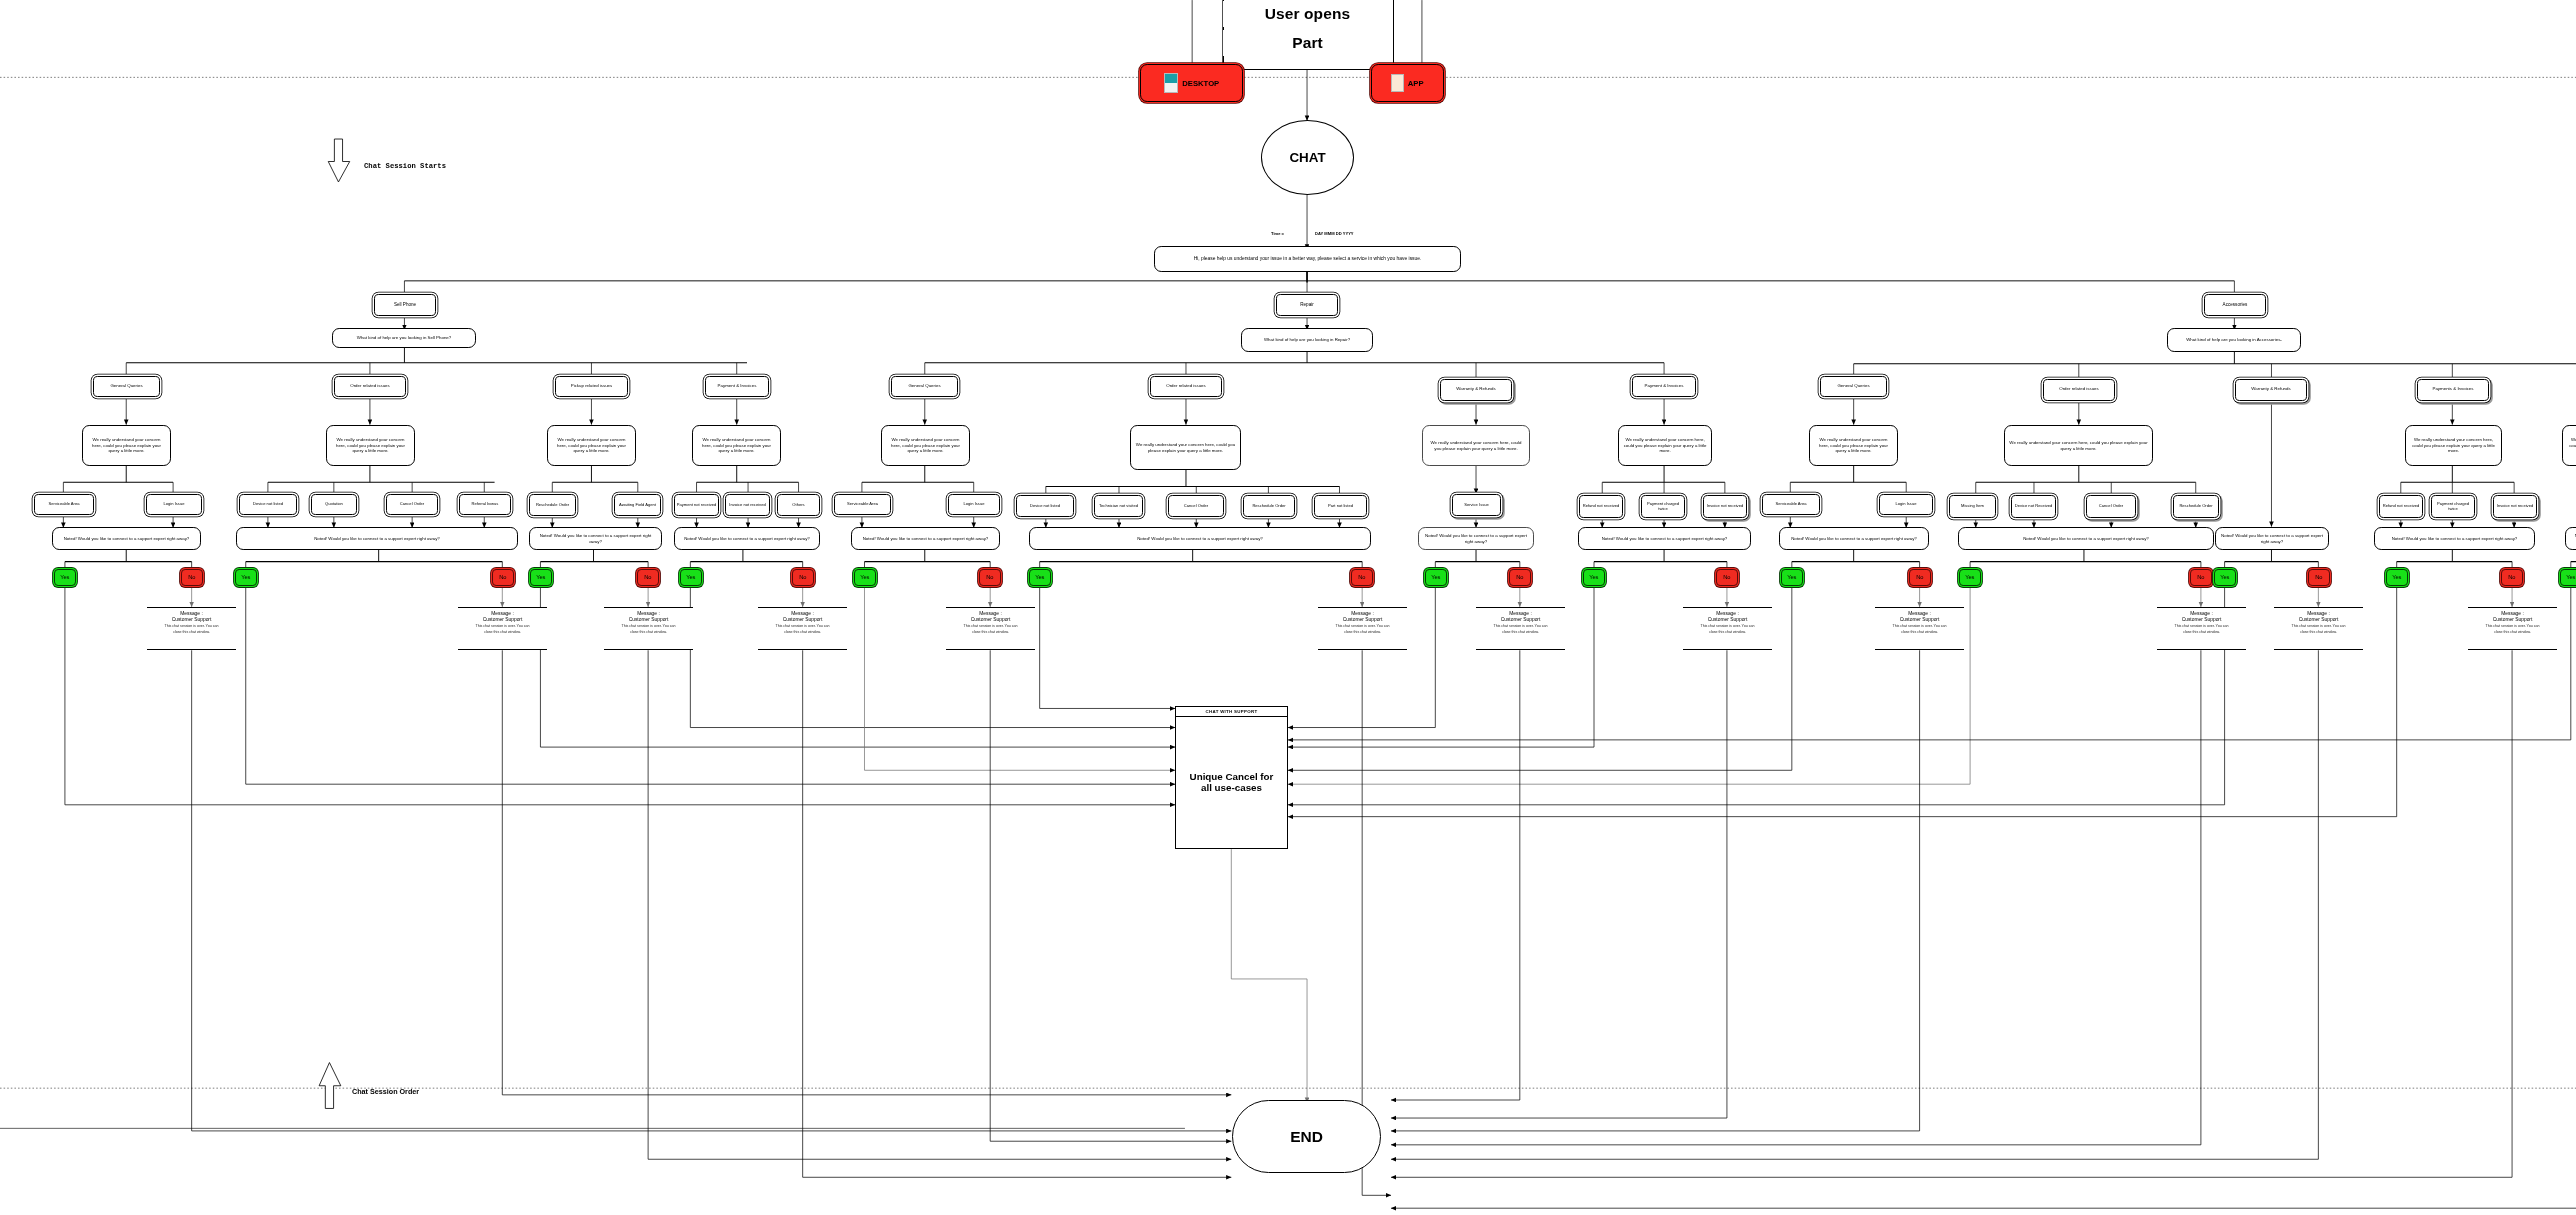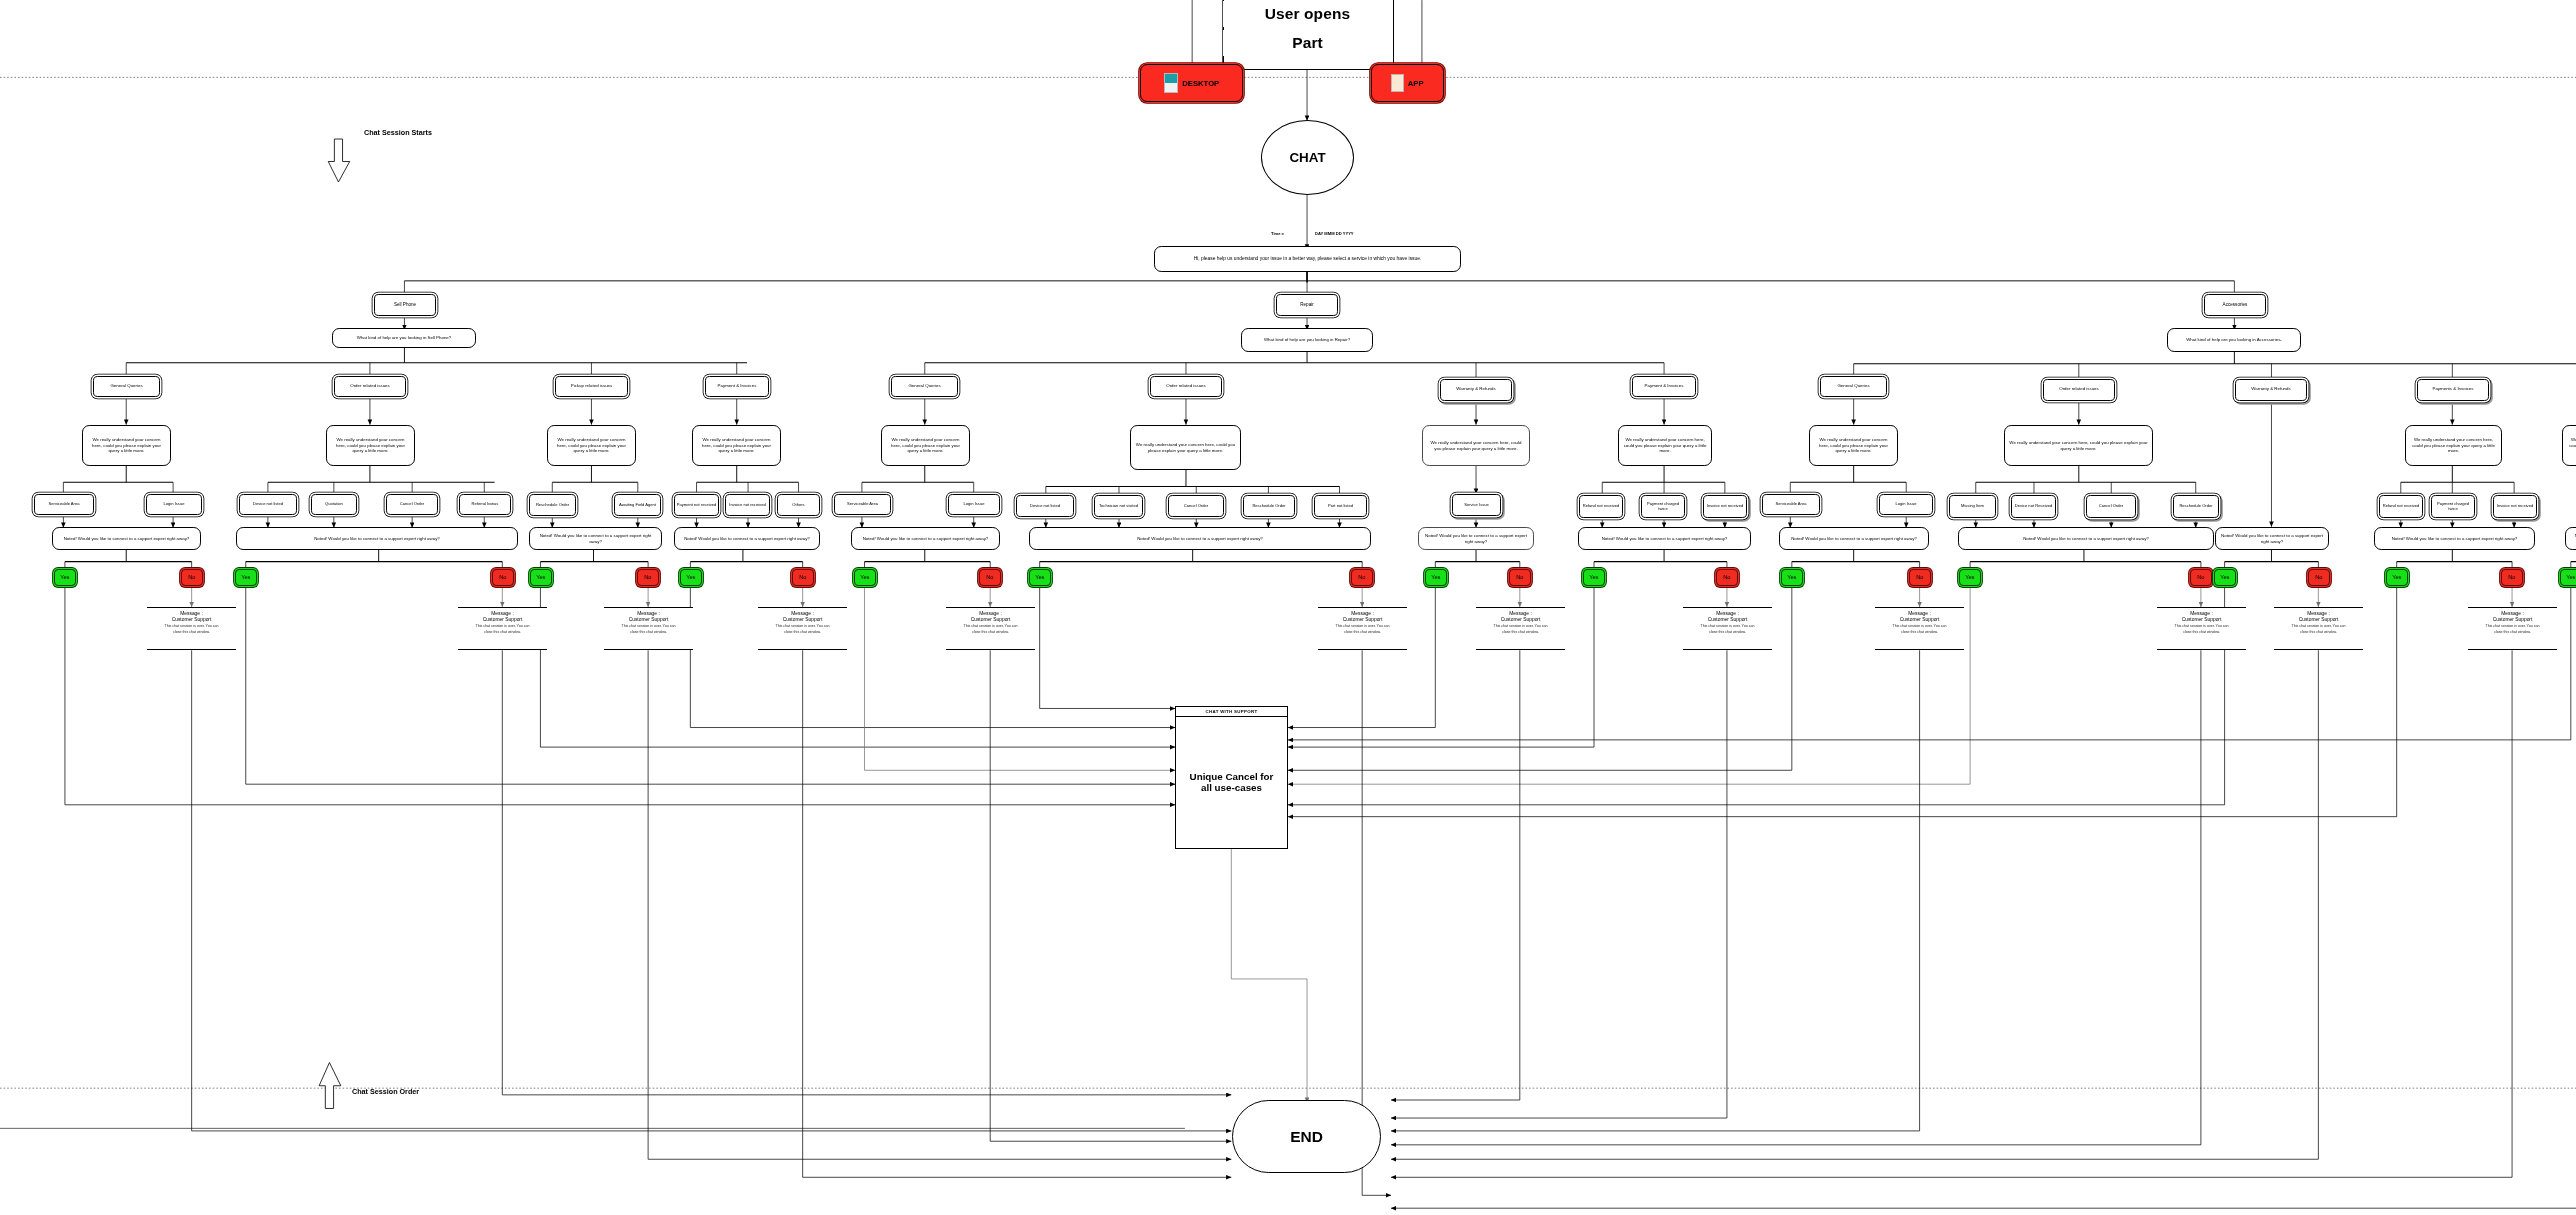--- a/index.html
+++ b/index.html
@@ -359,21 +359,21 @@
     <span>DAY MMM DD YYYY</span>
   </div>
 
   <div class="node bubble" style="left:1154px;top:246px;width:307px;height:26px;font-size:4.9px;">
     <span>Hi, please help us understand your issue in a better way, please select a service in which you have issue.</span>
   </div>
 
   <svg style="position:absolute;left:327px;top:138px;width:26px;height:46px;" viewBox="0 0 50 90" width="26" height="46">
     <path d="M14 2 L30 2 L30 46 L44 46 L22 86 L2 46 L14 46 Z" fill="#fff" stroke="#000" stroke-width="1.6"></path>
   </svg>
-  <div class="sess-lbl" style="left:364px;top:128px;"><span>Chat Session Starts</span></div>
+  <div class="sess-lbl" style="left:364px;top:162px;font-family:Liberation Mono, monospace;"><span>Chat Session Starts</span></div>
 
   <svg style="position:absolute;left:318px;top:1061px;width:26px;height:49px;" viewBox="0 0 50 95" width="26" height="49">
     <path d="M22 3 L44 48 L30 48 L30 92 L14 92 L14 48 L2 48 Z" fill="#fff" stroke="#000" stroke-width="1.6"></path>
   </svg>
   <div class="sess-lbl" style="left:352px;top:1087px;"><span>Chat Session Order</span></div>
 
   <div class="node stadium" style="left:1232px;top:1100px;width:149px;height:73px;font-size:15.5px;">
     <span>END</span>
   </div>
 

